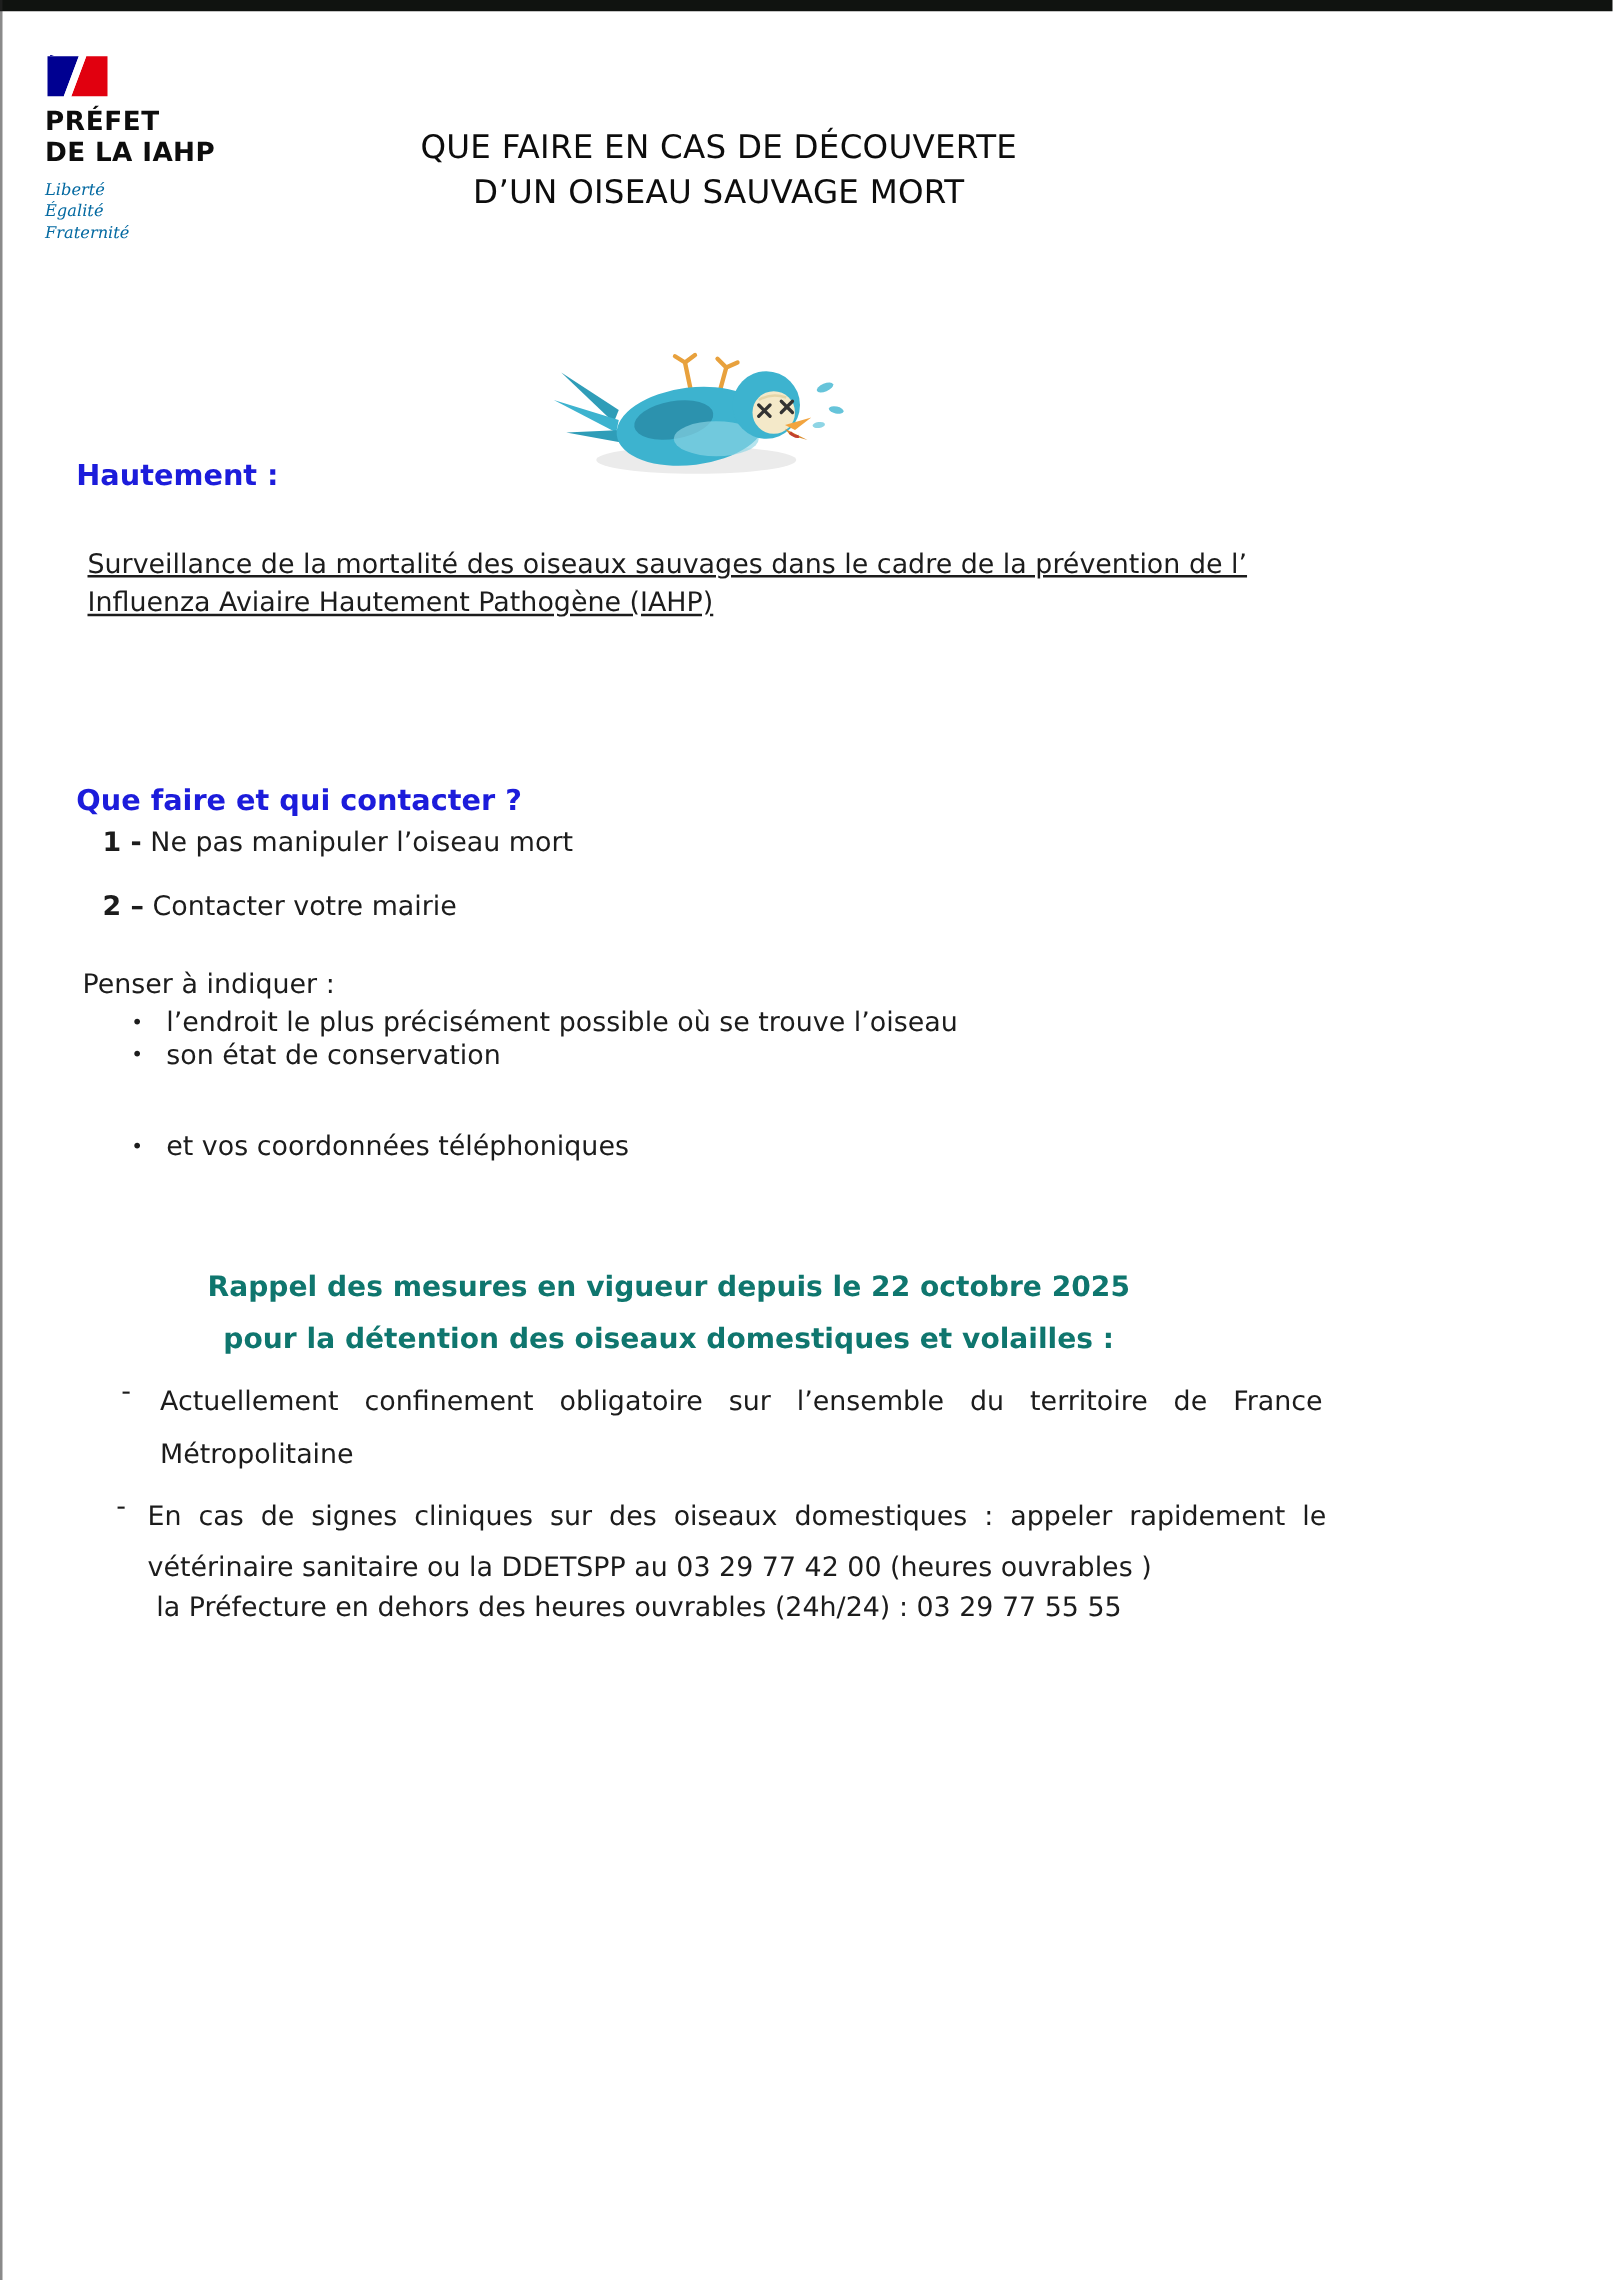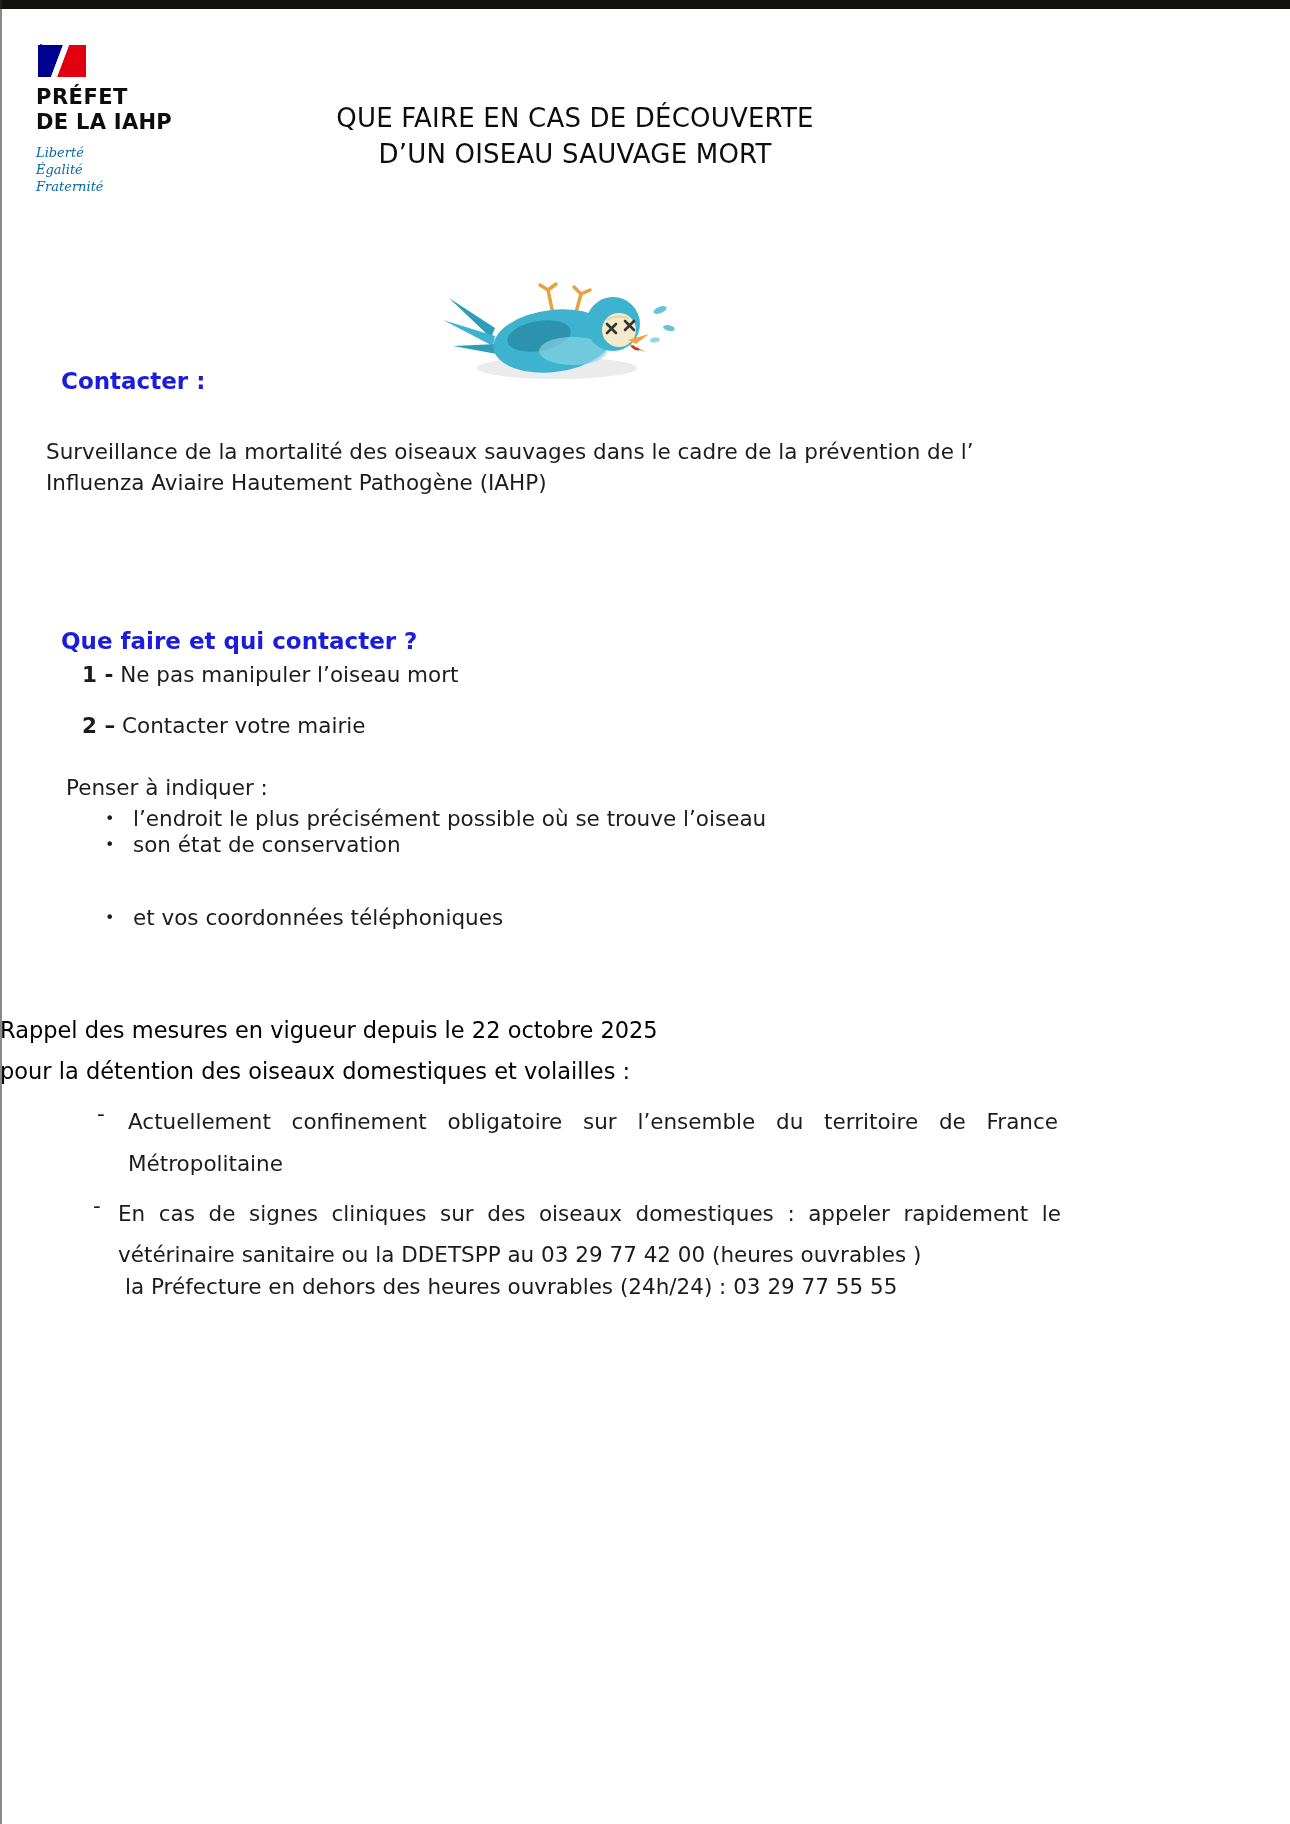--- a/index.html
+++ b/index.html
@@ -74,22 +74,23 @@
 
   .bullet-row { position:absolute; font-size:21.5px; color:#1c1c1c; }
   .bullet-glyph {
     display:inline-block; width:28px;
     font-size:16px; vertical-align:2px;
     color:#1c1c1c;
   }
 
   .rappel {
     position:absolute; left:0px; top:1010px; width:1070px;
-    font-weight:normal; font-size:22.5px; line-height:41px;
-    color:#000000;
+    text-align:center;
+    font-weight:bold; font-size:22.5px; line-height:41px;
+    color:#0f766e;
   }
 
   .mesure-dash { position:absolute; font-size:21.5px; color:#1c1c1c; }
   .mesure-text {
     position:absolute;
     font-size:21.5px; color:#1c1c1c;
     text-align:justify;
   }
 </style>
 </head>
@@ -154,23 +155,23 @@
 
     <polygon points="193,92 214,86 201,96" fill="#f2a43f"></polygon>
     <polygon points="193,95 211,104 197,100" fill="#d98a2b"></polygon>
     <path d="M197,98 q4,4 7,3" stroke="#c2402f" stroke-width="2.5" fill="none"></path>
 
     <ellipse cx="225" cy="62" rx="7" ry="3.2" fill="#66c4da" transform="rotate(-22 225 62)"></ellipse>
     <ellipse cx="234" cy="80" rx="6" ry="2.8" fill="#66c4da" transform="rotate(12 234 80)"></ellipse>
     <ellipse cx="220" cy="92" rx="5" ry="2.4" fill="#8ed5e5" transform="rotate(-8 220 92)"></ellipse>
   </svg>
 
-  <div class="blue-heading" style="left:61px; top:368px;">Contacter :</div>
-
-  <div class="body-par" style="left:46px; top:436px; width:992px;">Surveillance de la mortalité des oiseaux sauvages dans le cadre de la prévention de l’ Influenza Aviaire Hautement Pathogène (IAHP)</div>
+  <div class="blue-heading" style="left:61px; top:368px;">Hautement :</div>
+
+  <div class="body-par" style="left:70px; top:436px; width:992px;text-decoration:underline;">Surveillance de la mortalité des oiseaux sauvages dans le cadre de la prévention de l’ Influenza Aviaire Hautement Pathogène (IAHP)</div>
 
   <div class="blue-heading" style="left:61px; top:604px;margin-top:24px;">Que faire et qui contacter ?</div>
 
   <div class="step" style="left:82px; top:662px;">
     <span class="step-num">1 -</span>
     <span>Ne pas manipuler l’oiseau mort</span>
   </div>
 
   <div class="step" style="left:82px; top:713px;">
     <span class="step-num">2 –</span>

